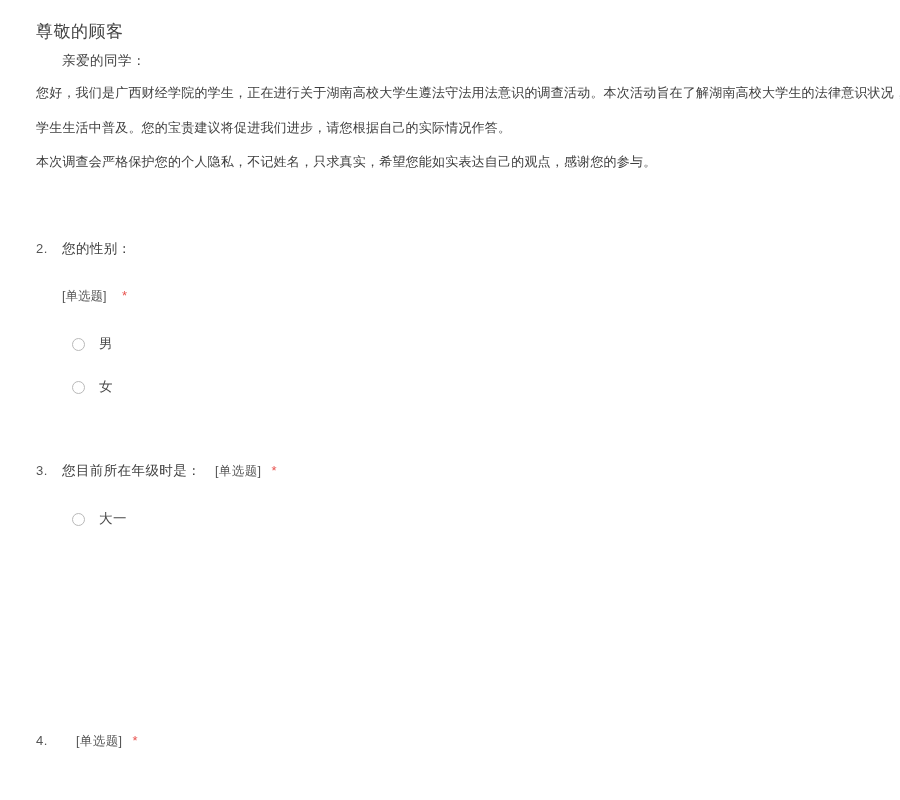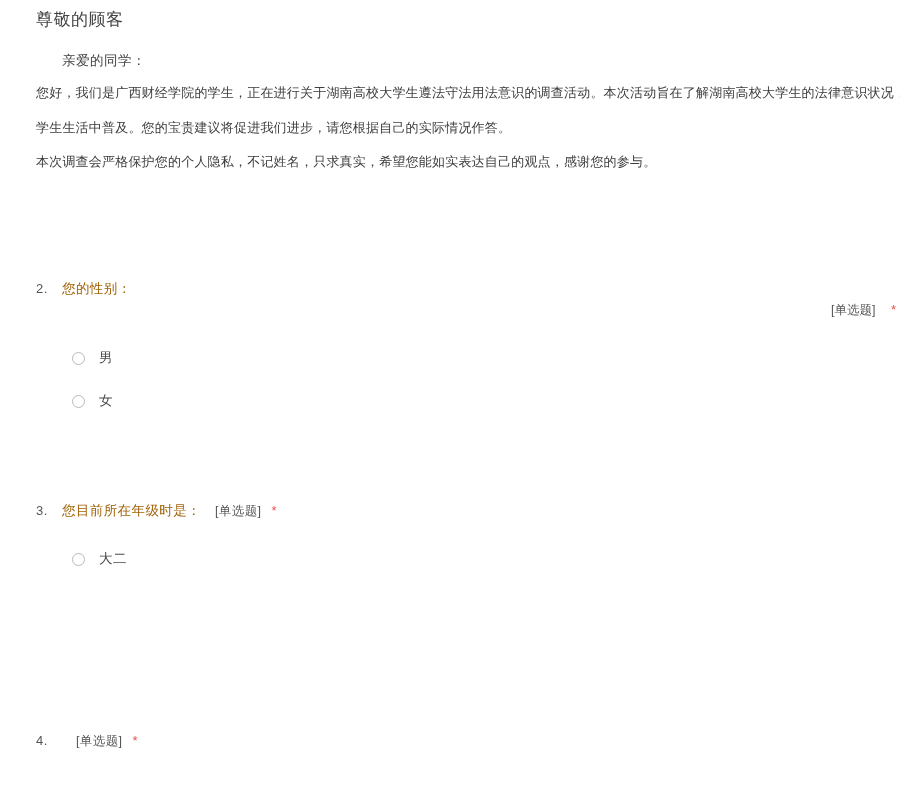--- a/index.html
+++ b/index.html
@@ -20,21 +20,21 @@
     width: 900px;
     height: 800px;
     box-sizing: border-box;
     padding: 0 0 0 0;
   }
 
   
   .survey-title {
     position: absolute;
     left: 36px;
-    top: 8px;
+    top: 20px;
     font-size: 17px;
     color: #444444;
     letter-spacing: 0.5px;
   }
 
   .intro {
     position: absolute;
     left: 36px;
     top: 52px;
     width: 890px;
@@ -74,40 +74,38 @@
     letter-spacing: .4px;
     white-space: nowrap;
   }
   .q-num {
     width: 26px;
     flex: 0 0 26px;
     color: #555555;
     font-size: 13px;
   }
   .q-text {
-    color: #a16207;
-    margin-top: 40px;
+    color: #404040;
   }
   .q-type {
     color: #555555;
     margin-left: 14px;
     font-size: 12.5px;
   }
   .q-req {
     color: #e8534f;
     margin-left: 10px;
     font-size: 13px;
   }
   .q-sub {
     margin-left: 26px;
-    margin-top: 4px;
+    margin-top: 30px;
     font-size: 12.5px;
     color: #555555;
     white-space: nowrap;
-    text-align: right;
   }
   .q-sub .q-req { margin-left: 12px; }
 
   .options {
     margin-top: 28px;
     margin-left: 36px;
   }
   .option {
     display: flex;
     align-items: center;
@@ -170,21 +168,21 @@
   <div class="question" style="top:462px;">
     <div class="q-head">
       <span class="q-num">3.</span>
       <span class="q-text">您目前所在年级时是：</span>
       <span class="q-type">[单选题]</span>
       <span class="q-req">*</span>
     </div>
     <div class="options">
       <div class="option">
         <span class="radio"></span>
-        <span class="opt-label">大二</span>
+        <span class="opt-label">大一</span>
       </div>
     </div>
   </div>
 
   <div class="question" style="top:733px;">
     <div class="q-head">
       <span class="q-num">4.</span>
       <span class="q-type">[单选题]</span>
       <span class="q-req">*</span>
     </div>

